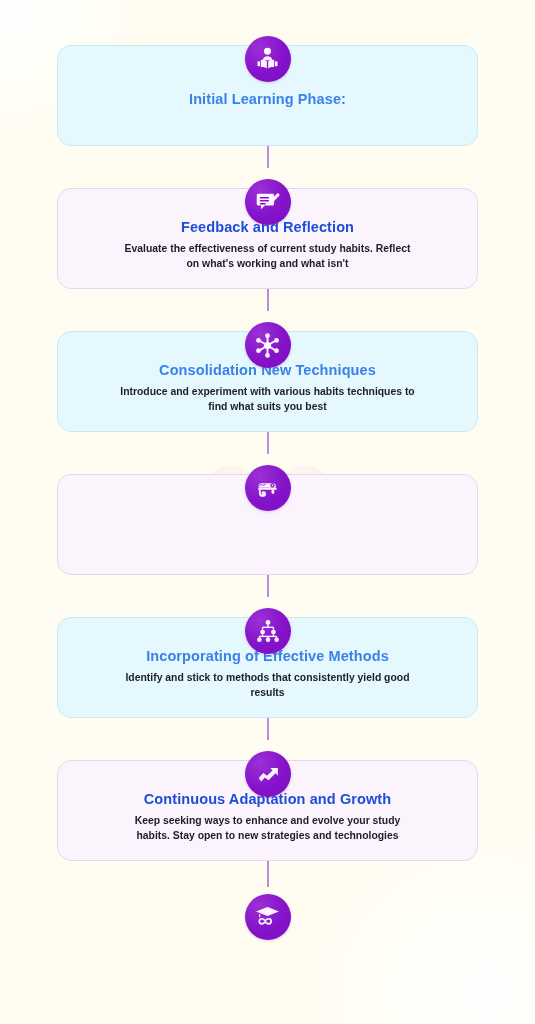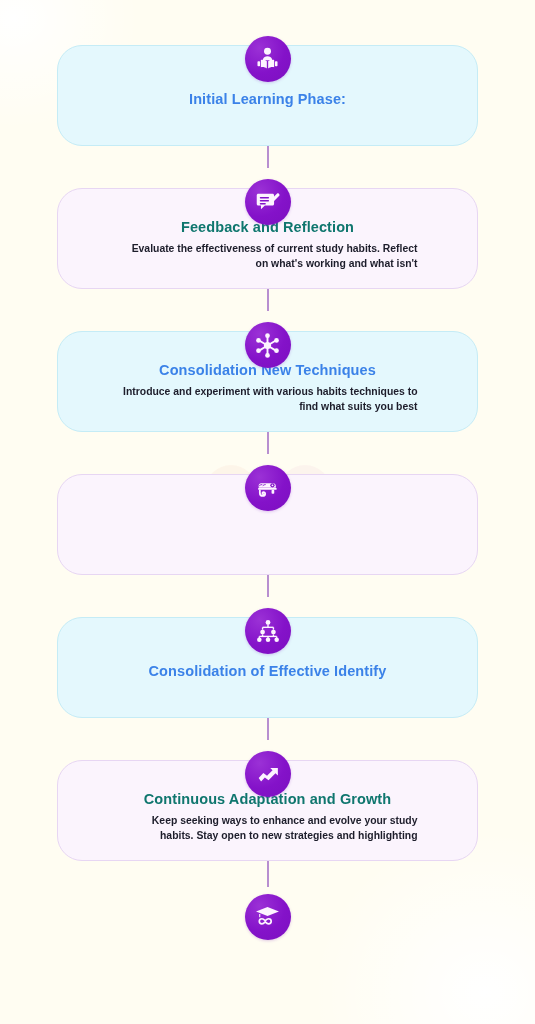--- a/index.html
+++ b/index.html
@@ -61,47 +61,47 @@
     background:#a06ac4;
     opacity:.75;
   }
 
   .card {
     position:absolute;
     left:57px;
     right:57px;
     top:27px;
     height:101px;
-    border-radius:25px;
+    border-radius:14px;
     display:flex;
     flex-direction:column;
     align-items:center;
     justify-content:center;
     padding:24px 26px 10px;
-    text-align:right;
+    text-align:center;
   }
 
   .card.blue {
     background:#e4f8fd;
     border:1px solid #c5ecf6;
   }
   .card.pink {
     background:#fbf4fd;
     border:1px solid #e7d6f3;
   }
 
   .card-title {
     font-size:14.5px;
     font-weight:bold;
     letter-spacing:.1px;
     margin-bottom:7px;
     white-space:nowrap;
   }
   .card.blue  .card-title { color:#3b82e8; }
-  .card.pink  .card-title { color:#0f766e; }
+  .card.pink  .card-title { color:#1d4ed8; }
 
   .card-desc {
     font-size:10.4px;
     font-weight:bold;
     line-height:1.42;
     color:#1d1d2b;
     max-width:300px;
   }
 
   
@@ -208,21 +208,22 @@
         <rect x="3.6" y="11.6" width="16.6" height="1.5" rx=".6"></rect>
         <path d="M5.2 13.6v2.3c0 1.5 1.2 2.7 2.7 2.7 1.1 0 2-.9 2-2 0-.8-.6-1.4-1.4-1.4-.6 0-1 .45-1 1 0 .4.3.75.7.75" fill="none" stroke="#fdf4ff" stroke-width="1.6" stroke-linecap="round"></path>
         <rect x="15.6" y="13.2" width="2.4" height="3.4" rx=".7"></rect>
       </svg>
     </div>
   </div>
 
   <div class="step">
     <div class="connector" style="top:128px;height:22px;"></div>
     <div class="card blue">
-      <div class="card-title">Consolidation of Effective Identify</div>
+      <div class="card-title">Incorporating of Effective Methods</div>
+      <div class="card-desc">Identify and stick to methods that consistently yield good results</div>
     </div>
     <div class="icon-badge">
       <svg width="26" height="26" viewBox="0 0 24 24" fill="#fdf4ff" stroke="#fdf4ff" stroke-width="1.3">
         <line x1="12" y1="5.8" x2="12" y2="8.6"></line>
         <line x1="7" y1="8.6" x2="17" y2="8.6"></line>
         <line x1="7" y1="8.6" x2="7" y2="10.8"></line>
         <line x1="17" y1="8.6" x2="17" y2="10.8"></line>
         <line x1="7" y1="15.2" x2="7" y2="17"></line>
         <line x1="17" y1="15.2" x2="17" y2="17"></line>
         <line x1="4" y1="17" x2="20" y2="17"></line>
@@ -236,21 +237,21 @@
         <circle cx="12" cy="20" r="2.1" stroke="none"></circle>
         <circle cx="20" cy="20" r="2.1" stroke="none"></circle>
       </svg>
     </div>
   </div>
 
   <div class="step">
     <div class="connector" style="top:128px;height:26px;"></div>
     <div class="card pink">
       <div class="card-title">Continuous Adaptation and Growth</div>
-      <div class="card-desc">Keep seeking ways to enhance and evolve your study habits. Stay open to new strategies and highlighting</div>
+      <div class="card-desc">Keep seeking ways to enhance and evolve your study habits. Stay open to new strategies and technologies</div>
     </div>
     <div class="icon-badge">
       <svg width="26" height="26" viewBox="0 0 24 24" fill="#fdf4ff">
         <path d="M3.4 15.6l4.3-4.6 3.4 2.6 5.1-5.1-2.1-2.1h7v7l-2.2-2.2-6.4 6.6-3.4-2.6-3.5 3.8z"></path>
       </svg>
     </div>
   </div>
 
   <div class="step">
     <div class="icon-badge">

